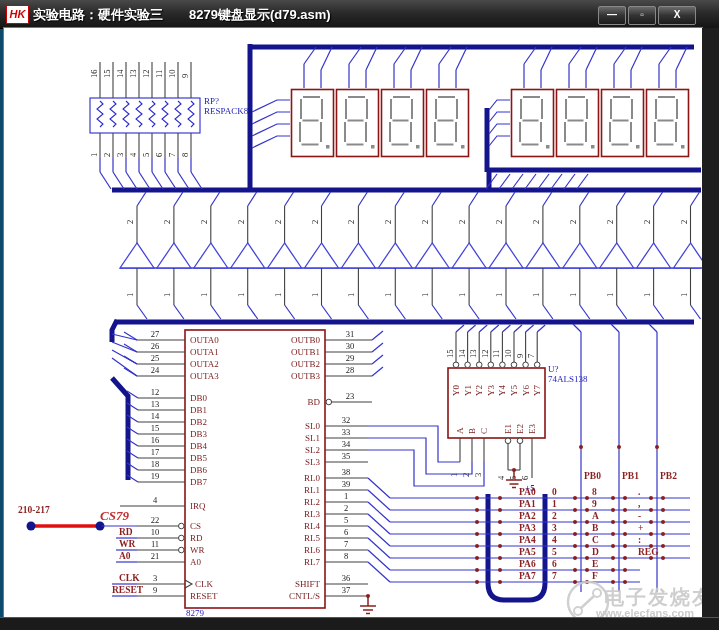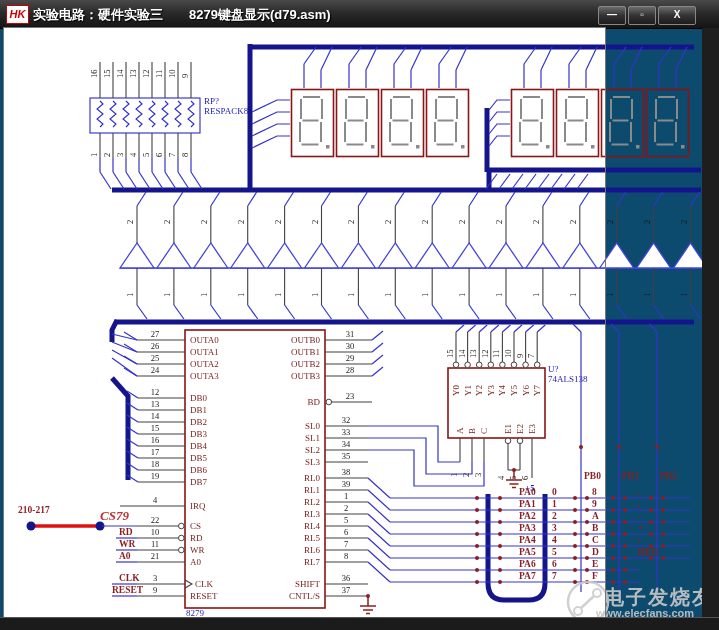--- a/index.html
+++ b/index.html
@@ -12,21 +12,21 @@
   #title{position:absolute;left:33px;top:6px;color:#fff;font:bold 13px "Liberation Sans",sans-serif;
     text-shadow:1px 1px 1px #000;white-space:nowrap;text-align:center;}
   #title .gap{display:inline-block;width:26px;}
   .winbtn{position:absolute;top:6px;height:17px;background:linear-gradient(#6a6a6a,#333 50%,#1c1c1c);
     border:1px solid #888;border-radius:2px;color:#fff;font:bold 10px "Liberation Sans",sans-serif;
     text-align:center;line-height:15px;}
   #btn-min{left:598px;width:26px;}
   #btn-max{left:628px;width:26px;}
   #btn-close{left:658px;width:36px;}
   
-  #canvas{position:absolute;left:4px;top:28px;width:601px;height:589px;background:#fff;outline:1px solid #777;}
+  #canvas{position:absolute;left:4px;top:28px;width:698px;height:589px;background:#fff;outline:1px solid #777;}
   #rborder{position:absolute;left:702px;top:28px;width:17px;height:602px;background:#1e1e1e;}
   #bborder{position:absolute;left:0;top:617px;width:719px;height:13px;background:#1b1b1b;border-top:1px solid #555;}
   
   svg text{font-family:"Liberation Serif",serif;}
   .pin-num{font-size:8.5px;fill:#1a1a1a;}
   .pin-lbl{font-size:9px;fill:#7a1c1c;}
   .pin-lbl-r{font-size:9px;fill:#7a1c1c;text-anchor:end;}
   .blue-lbl{font-size:9px;fill:#2424bb;}
   .red-lbl{font-size:9.5px;font-weight:bold;fill:#8b1f1f;}
   .cs79{font:bold italic 13px "Liberation Serif",serif;fill:#c03030;}

